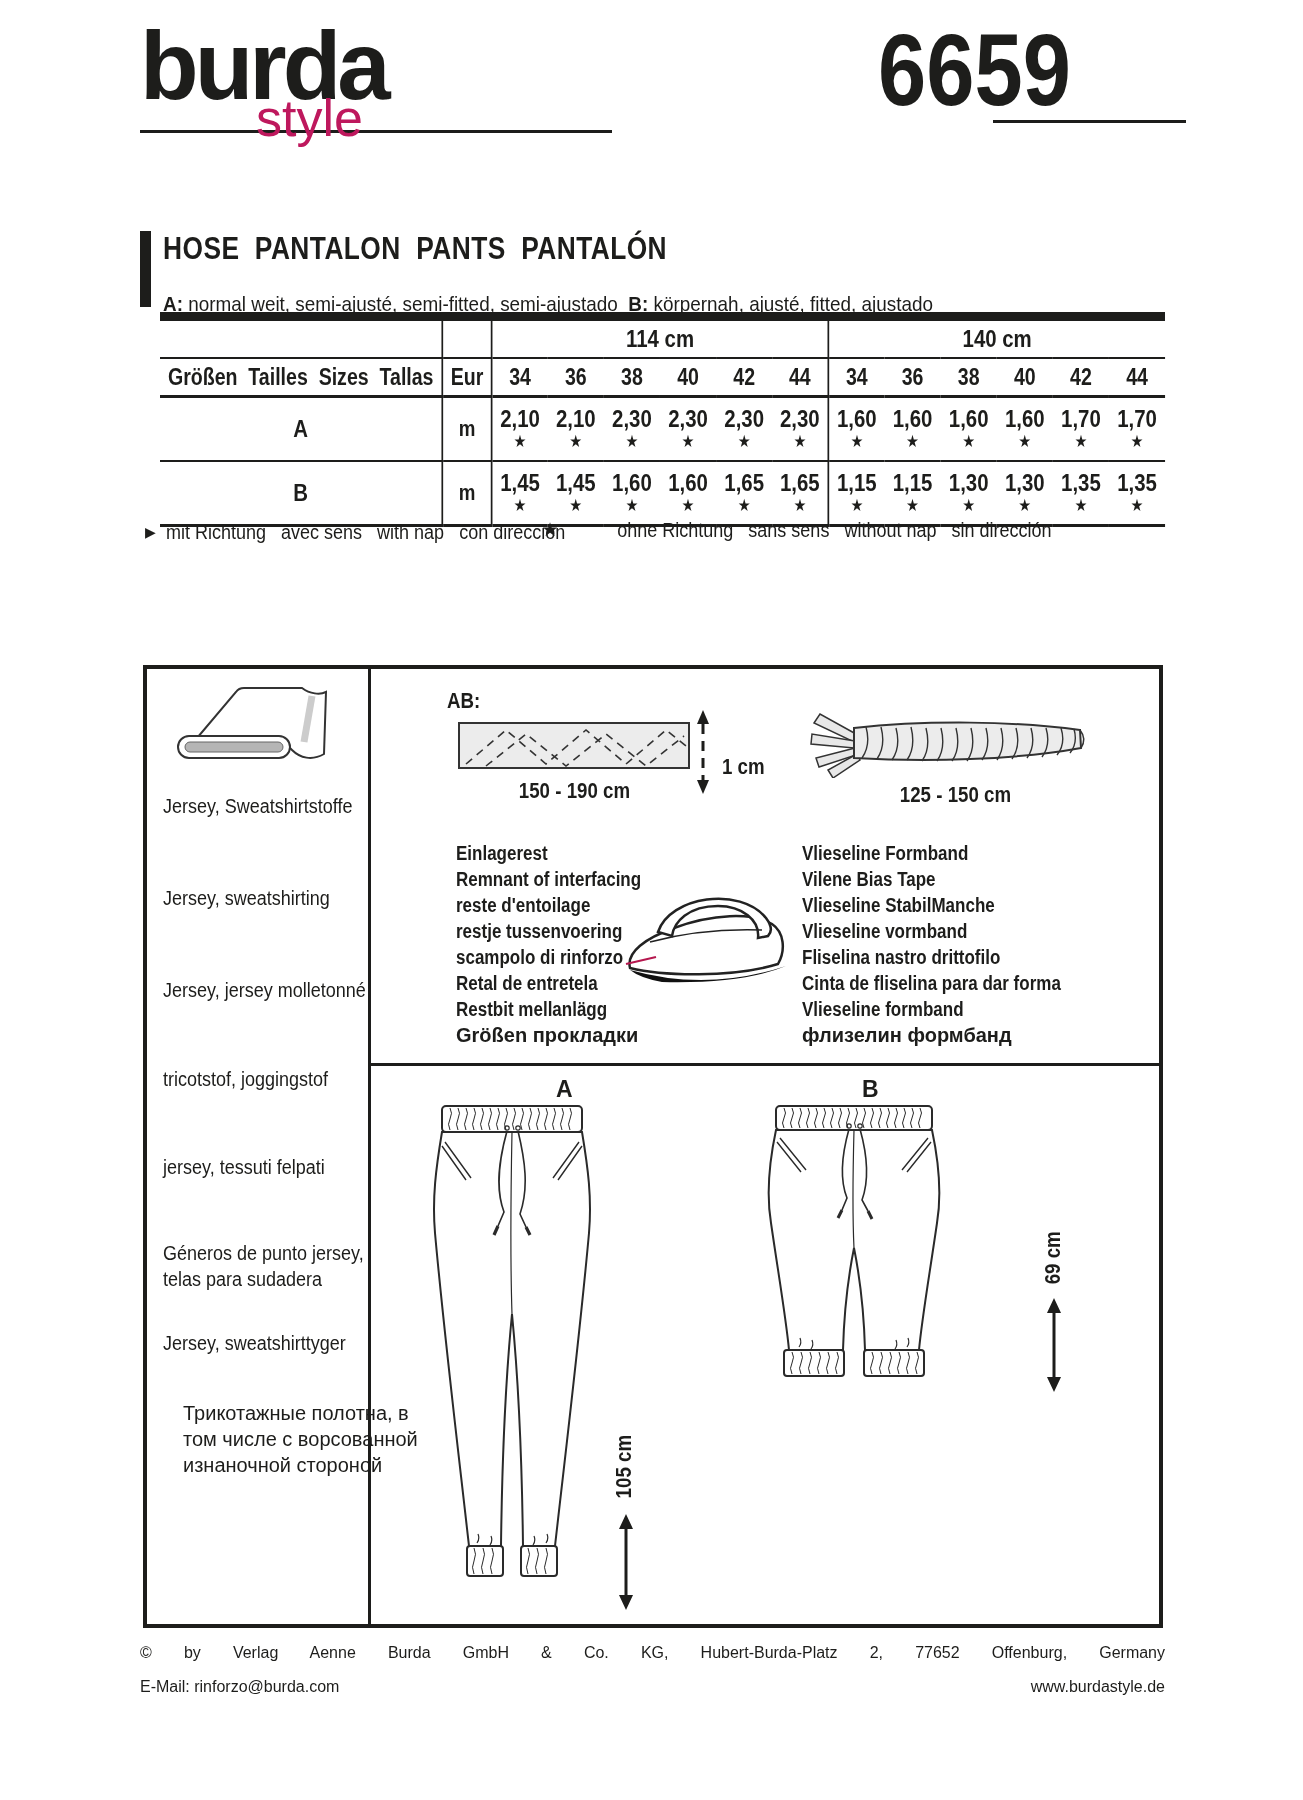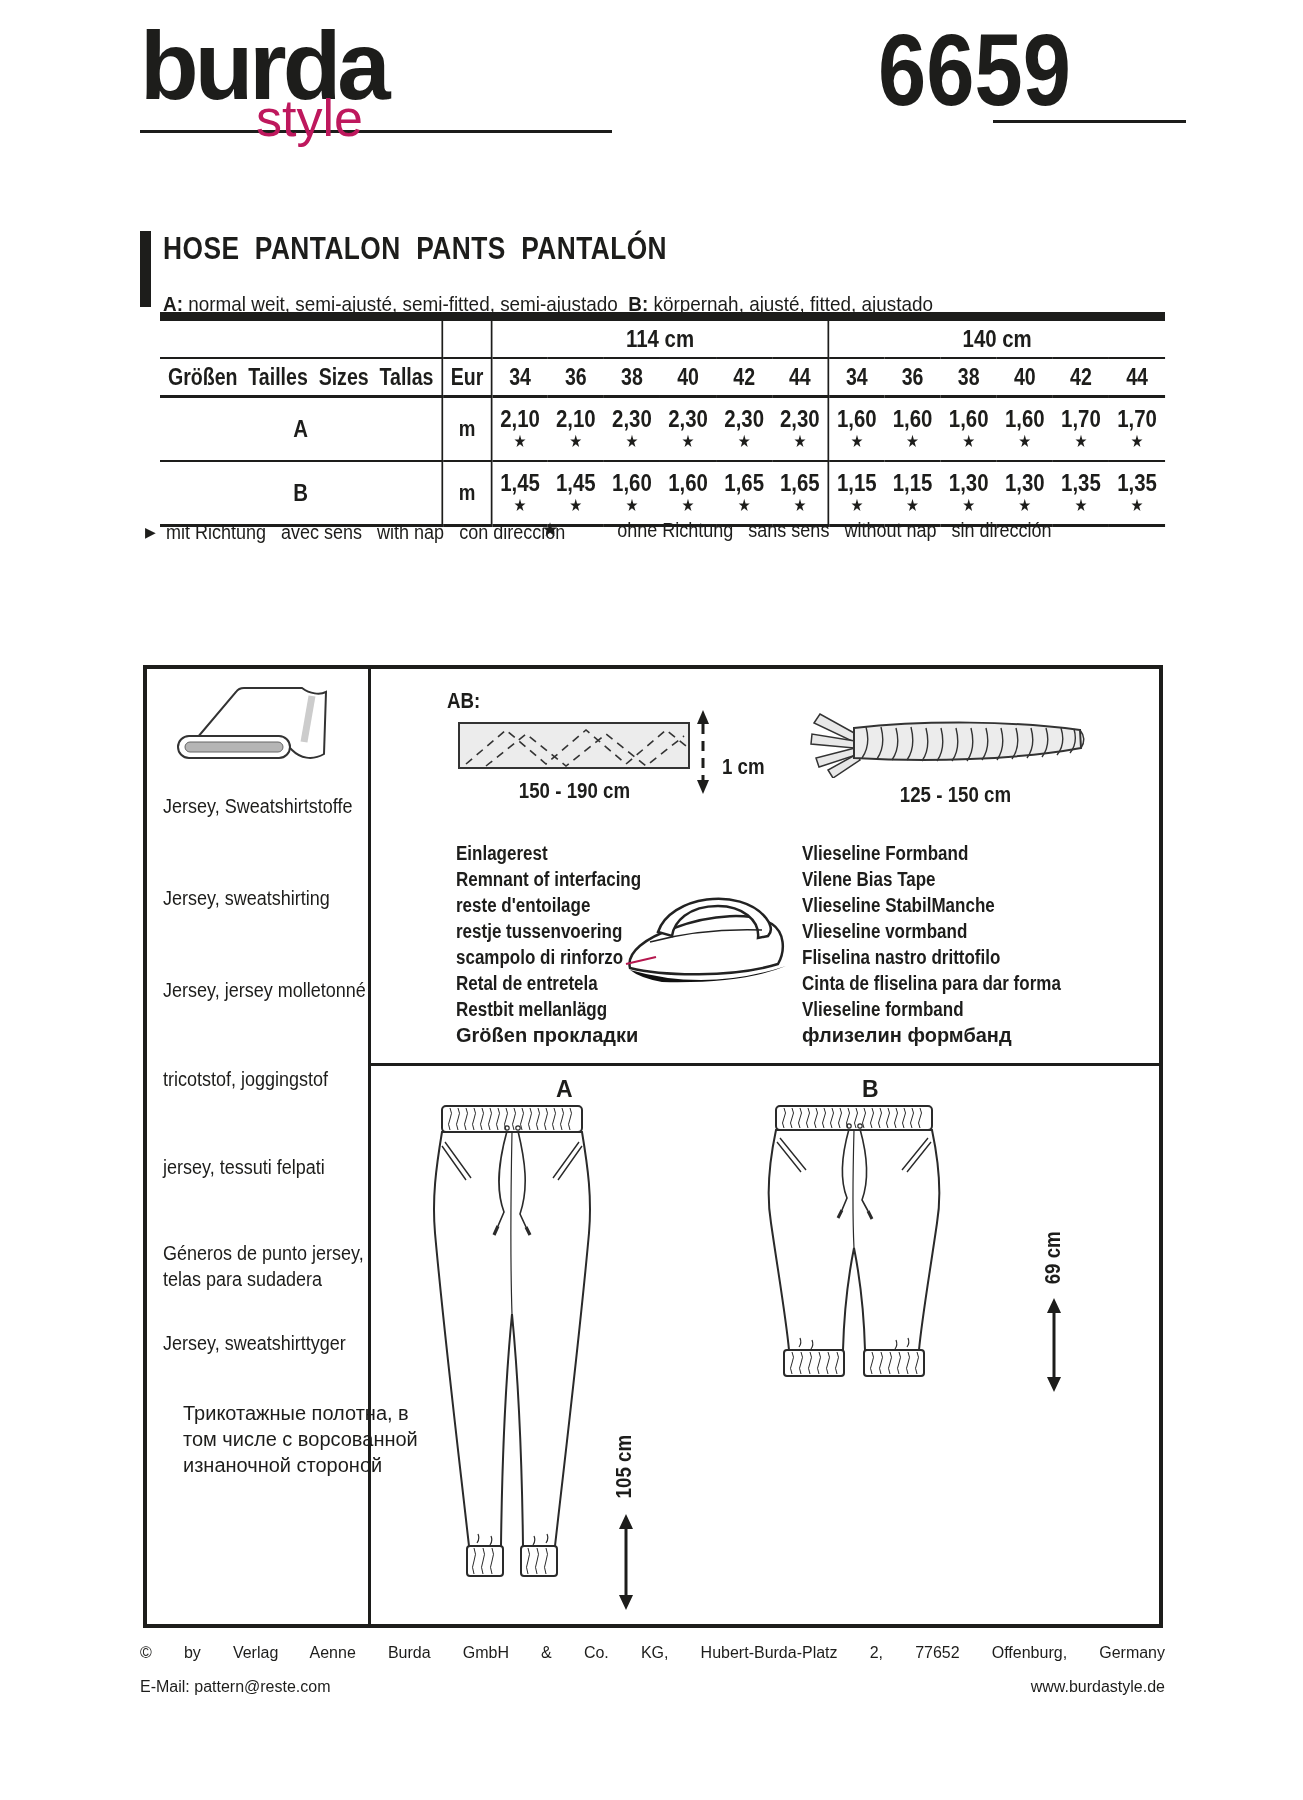--- a/index.html
+++ b/index.html
@@ -419,17 +419,17 @@
   <div class="abs" style="left:1044px;top:1298px;">
     <svg width="20" height="94" viewBox="0 0 20 94">
       <polygon points="10,0 17,15 3,15" fill="#1d1d1b"></polygon>
       <line x1="10" y1="14" x2="10" y2="80" stroke="#1d1d1b" stroke-width="3"></line>
       <polygon points="10,94 17,79 3,79" fill="#1d1d1b"></polygon>
     </svg>
   </div>
 
   <div class="abs foot just" style="left:140px;top:1644px;width:1025px;">© by Verlag Aenne Burda GmbH &amp; Co. KG, Hubert-Burda-Platz 2, 77652 Offenburg, Germany</div>
   <div class="abs foot" style="left:140px;top:1678px;width:1025px;display:flex;justify-content:space-between;">
-    <span>E-Mail: pattern@reste.com</span>
+    <span>E-Mail: rinforzo@burda.com</span>
     <span>www.burdastyle.de</span>
   </div>
 
 </div>
 
 </body></html>

